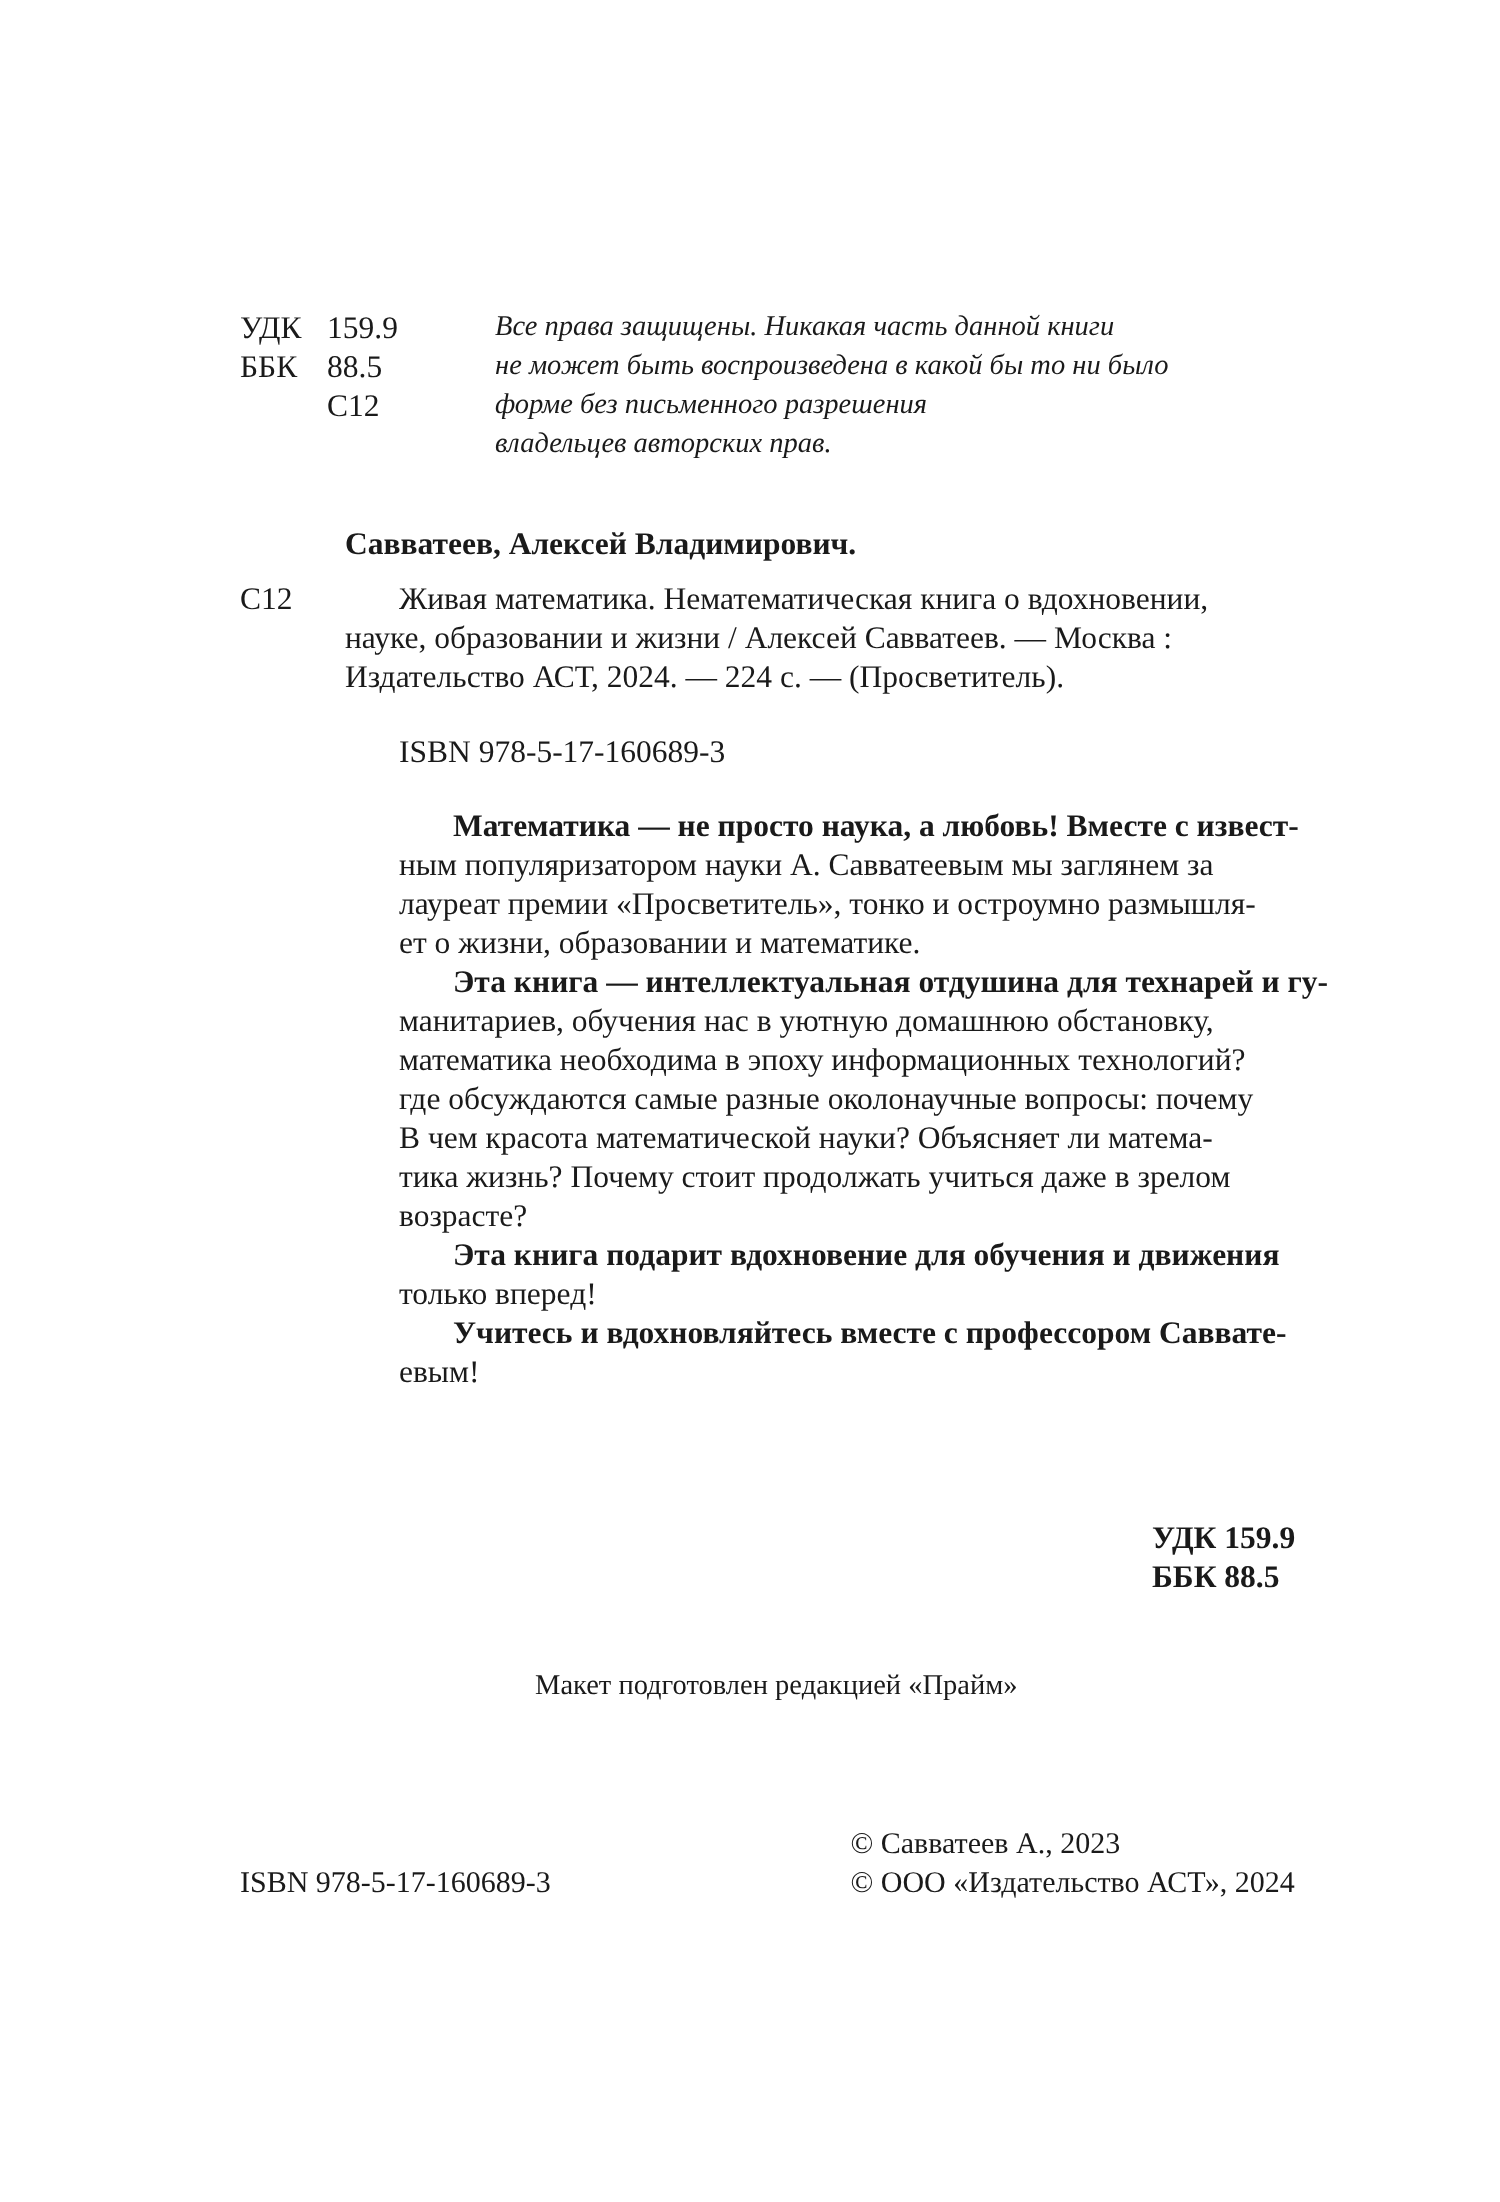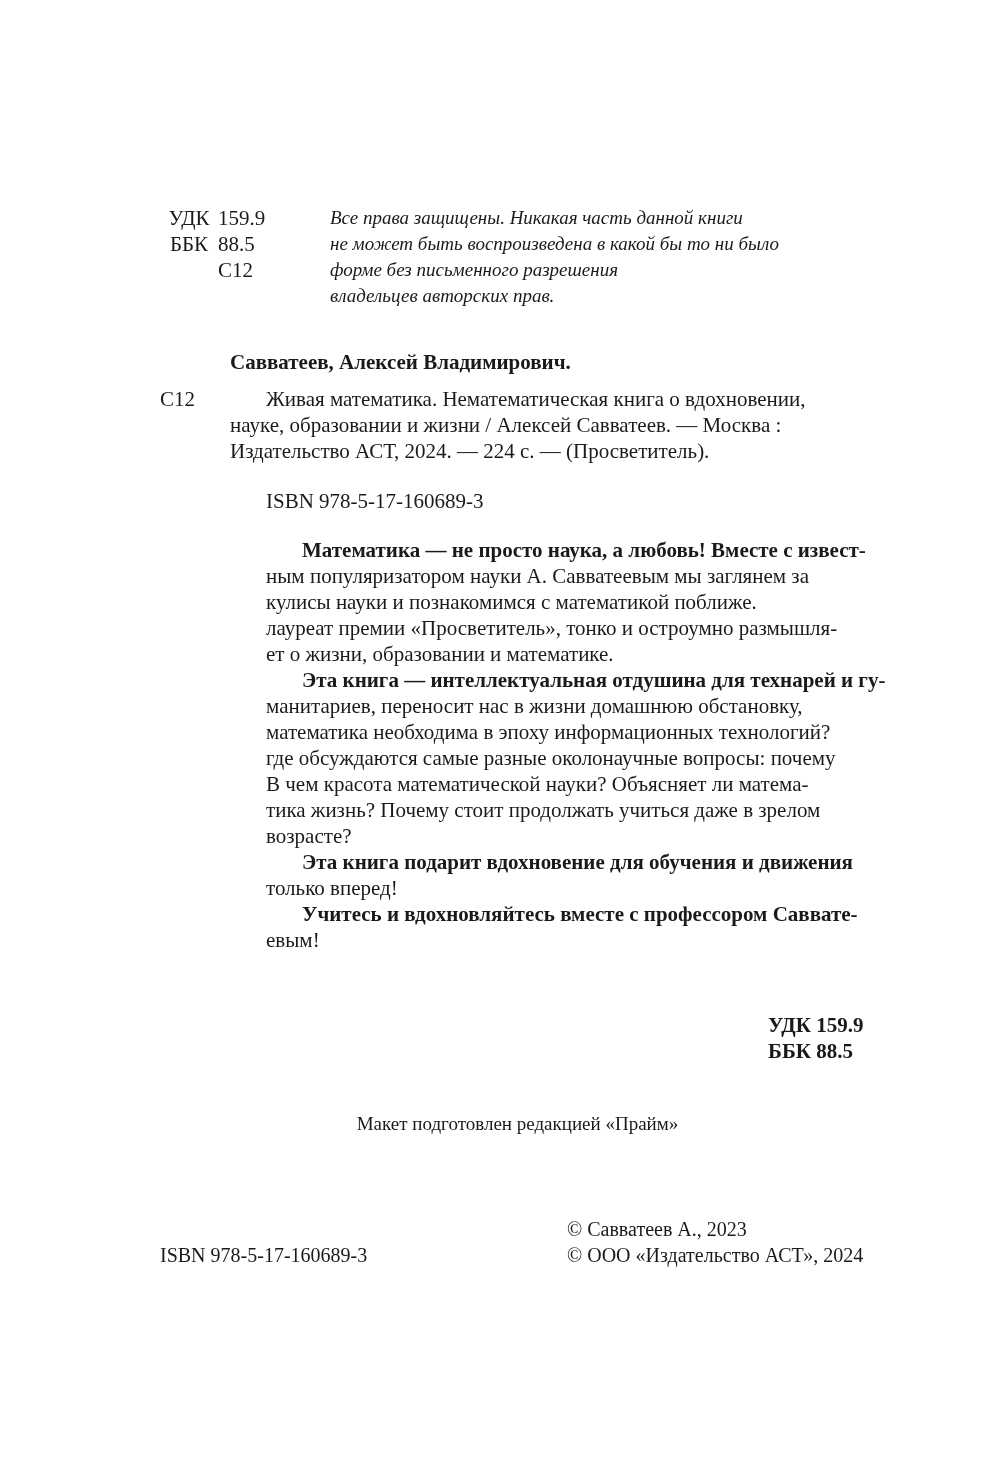--- a/index.html
+++ b/index.html
@@ -1,21 +1,21 @@
 <!DOCTYPE html>
 <html><head>
 <meta charset="utf-8">
 <style>
   html, body { margin: 0; padding: 0; background: #ffffff; }
   body { width: 1000px; height: 1468px; position: relative; overflow: hidden;
          font-family: "Liberation Serif", "DejaVu Serif", serif; color: #1a1a1a; }
   .abs { position: absolute; }
   .t { font-size: 21px; line-height: 26px; white-space: nowrap; text-align: center; }
   .codes-row { position: absolute; left: 160px; font-size: 21px; line-height: 26px; }
-  .codes-row .lbl { display: inline-block; width: 58px; text-align: center; }
+  .codes-row .lbl { display: inline-block; width: 58px; }
   .rights { position: absolute; left: 330px; width: 600px; top: 205px; text-align: left;
             font-style: italic; font-size: 19px; line-height: 26px; }
   .rights div { white-space: nowrap; }
   .author { left: 230px; top: 349px; font-weight: bold; font-size: 21px; line-height: 26px; }
   .c12 { left: 160px; top: 386px; }
   .biblio { position: absolute; left: 230px; top: 386px; width: 645px; font-size: 21px; line-height: 26px; }
   .biblio div { white-space: nowrap; }
   .biblio .first { text-indent: 36px; }
   .isbn1 { left: 266px; top: 488px; }
   .annot { position: absolute; left: 266px; top: 537px; width: 610px; font-size: 21px; line-height: 26px; }
@@ -54,29 +54,28 @@
   <div>науке, образовании и жизни  / Алексей Савватеев. — Москва :</div>
   <div>Издательство АСТ, 2024. — 224 с. — (Просветитель).</div>
 </div>
 
 <div class="abs t isbn1">ISBN 978-5-17-160689-3</div>
 
 <div class="annot">
   <div>
     <div class="line ind">Математика — не просто наука, а любовь! Вместе с извест-</div>
     <div class="line">ным популяризатором науки А. Савватеевым мы заглянем за</div>
-    <div class="line">кулисы науки и познакомимся с математикой поближе.</div>
   </div>
   <div>
     <div class="line">лауреат премии «Просветитель», тонко и остроумно размышля-</div>
     <div class="line">ет о жизни, образовании и математике.</div>
   </div>
   <div>
     <div class="line ind">Эта книга — интеллектуальная отдушина для технарей и гу-</div>
-    <div class="line">манитариев, переносит нас в жизни домашнюю обстановку,</div>
+    <div class="line">манитариев, обучения нас в уютную домашнюю обстановку,</div>
     <div class="line">математика необходима в эпоху информационных технологий?</div>
     <div class="line">где обсуждаются самые разные околонаучные вопросы: почему</div>
     <div class="line">В чем красота математической науки? Объясняет ли матема-</div>
     <div class="line">тика жизнь? Почему стоит продолжать учиться даже в зрелом</div>
     <div class="line">возрасте?</div>
   </div>
   <div>
     <div class="line ind">Эта книга подарит вдохновение для обучения и движения</div>
     <div class="line">только вперед!</div>
   </div>

